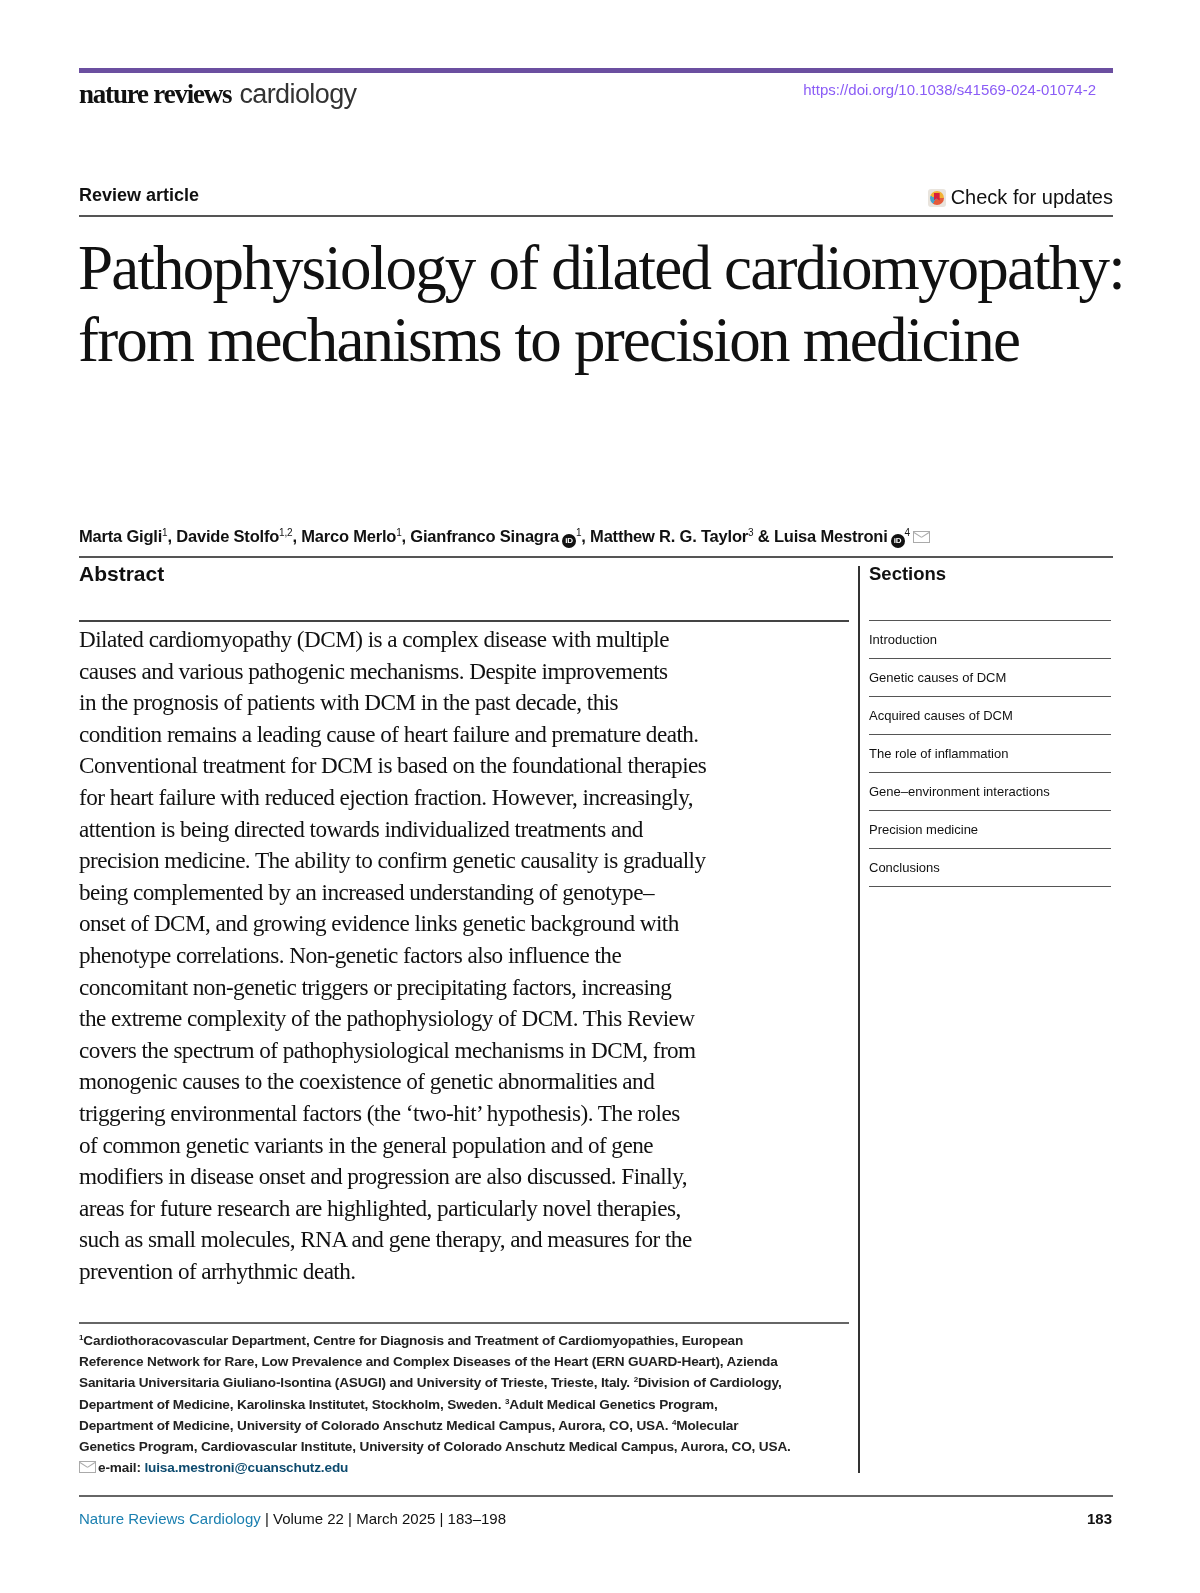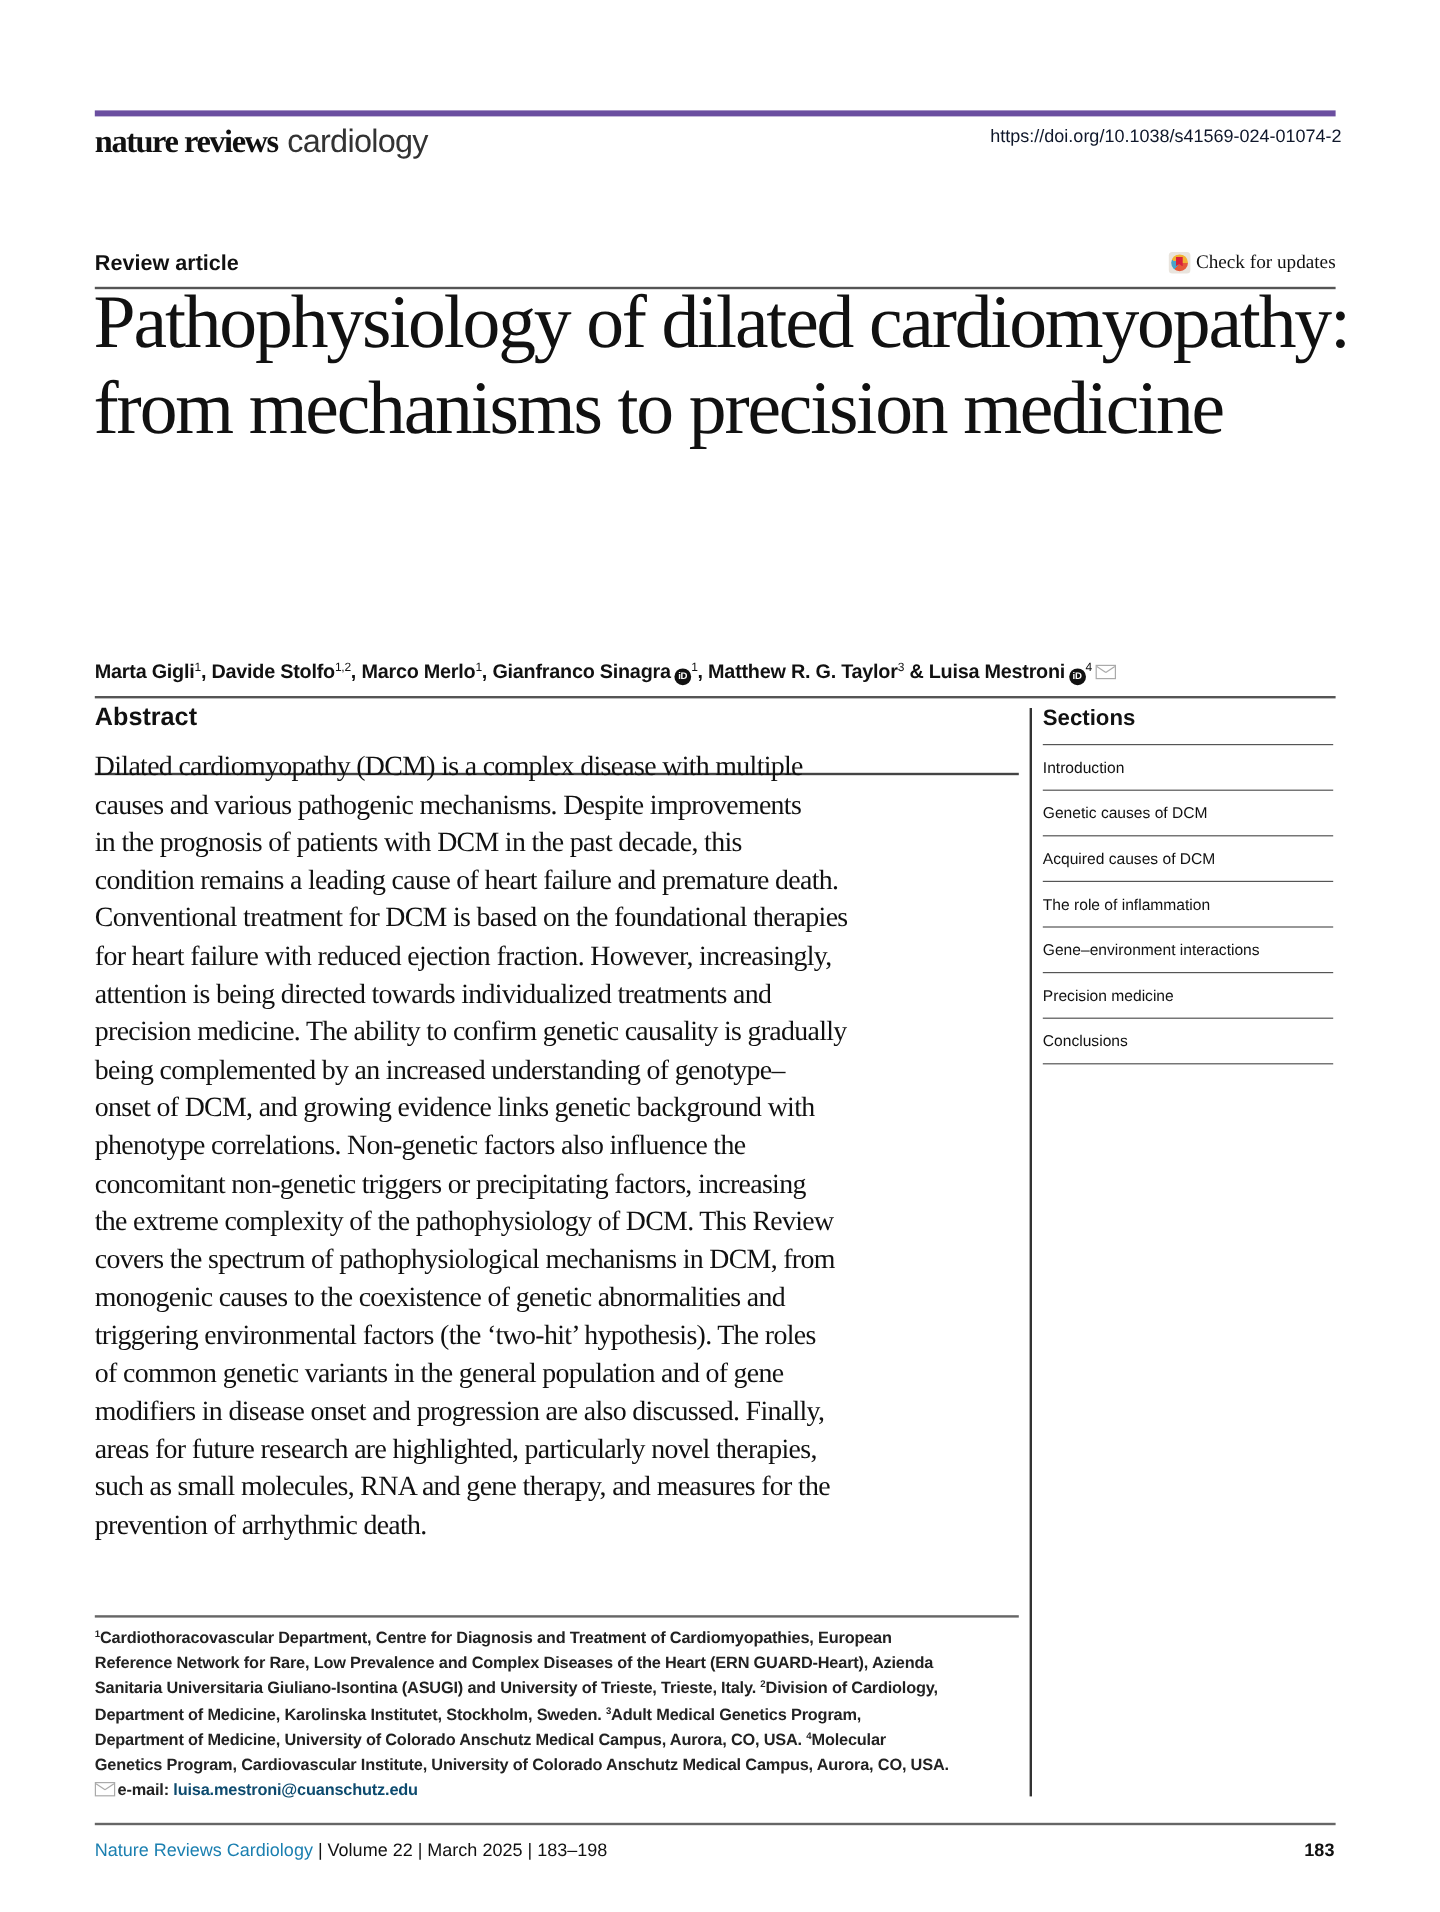--- a/index.html
+++ b/index.html
@@ -1,28 +1,28 @@
 <!DOCTYPE html>
 <html><head>
 <meta charset="utf-8">
 <style>
   html, body { margin: 0; padding: 0; background: #ffffff; }
   body { width: 1200px; height: 1593px; position: relative; overflow: hidden; color: #111; }
-  .abs { position: absolute; margin-top: 24px; }
+  .abs { position: absolute; }
   .sans { font-family: "Liberation Sans", "DejaVu Sans", sans-serif; }
   .serif { font-family: "Liberation Serif", "DejaVu Serif", serif; }
 
   #top-bar { left: 79px; top: 68px; width: 1034px; height: 5px; background: #6b4fa0; }
   #journal-logo { left: 79px; top: 78px; font-size: 27px; letter-spacing: -0.8px; line-height: 32px; white-space: nowrap; }
   #journal-logo .brand { font-family: "Liberation Serif", "DejaVu Serif", serif; font-weight: bold; letter-spacing: -1.2px; }
   #journal-logo .sub { font-family: "Liberation Sans", "DejaVu Sans", sans-serif; font-weight: normal; color: #333; letter-spacing: -0.6px; margin-left: 2px; }
-  #doi-link { right: 82px; top: 81px; font-size: 15px; color: #0f172a; text-decoration: none; }
+  #doi-link { right: 104px; top: 81px; font-size: 15px; color: #8b5cf6; text-decoration: none; }
 
   #article-type { left: 79px; top: 185px; font-size: 18px; font-weight: bold; }
-  #check-updates { right: 87px; top: 186px; font-size: 16px; display: flex; align-items: center; gap: 5px; cursor: pointer; font-family: Liberation Serif, serif; }
+  #check-updates { right: 87px; top: 186px; font-size: 20px; display: flex; align-items: center; gap: 5px; cursor: pointer; }
   #check-updates .ico { width: 18px; height: 18px; border-radius: 3px; background: #e9e4dd; position: relative; overflow: hidden; }
   #check-updates .ico::before { content: ""; position: absolute; left: 2px; top: 2px; width: 14px; height: 14px; border-radius: 50%; background: conic-gradient(#f2b233 0 25%, #e55a3a 0 60%, #4aa3c9 0 80%, #f2b233 0); }
   #check-updates .ico::after { content: ""; position: absolute; left: 6px; top: 4px; width: 6px; height: 8px; background: #d81f3b; clip-path: polygon(0 0,100% 0,100% 100%,50% 75%,0 100%); }
   #rule-top { left: 79px; top: 215px; width: 1034px; height: 1.5px; background: #555; }
 
   #title { left: 78px; top: 232px; width: 1060px; font-size: 63px; line-height: 72px; letter-spacing: -1.8px; font-weight: normal; margin: 0; }
 
   #authors { left: 79px; top: 527px; font-size: 16.5px; font-weight: bold; white-space: nowrap; letter-spacing: -0.2px; }
   #authors sup { font-size: 10px; font-weight: normal; vertical-align: 6px; line-height: 0; }
   .orcid { display: inline-block; width: 14px; height: 14px; border-radius: 50%; background: #111; color: #fff; font-size: 8px; line-height: 14px; text-align: center; vertical-align: -1px; margin-left: 3px; font-weight: bold; }

